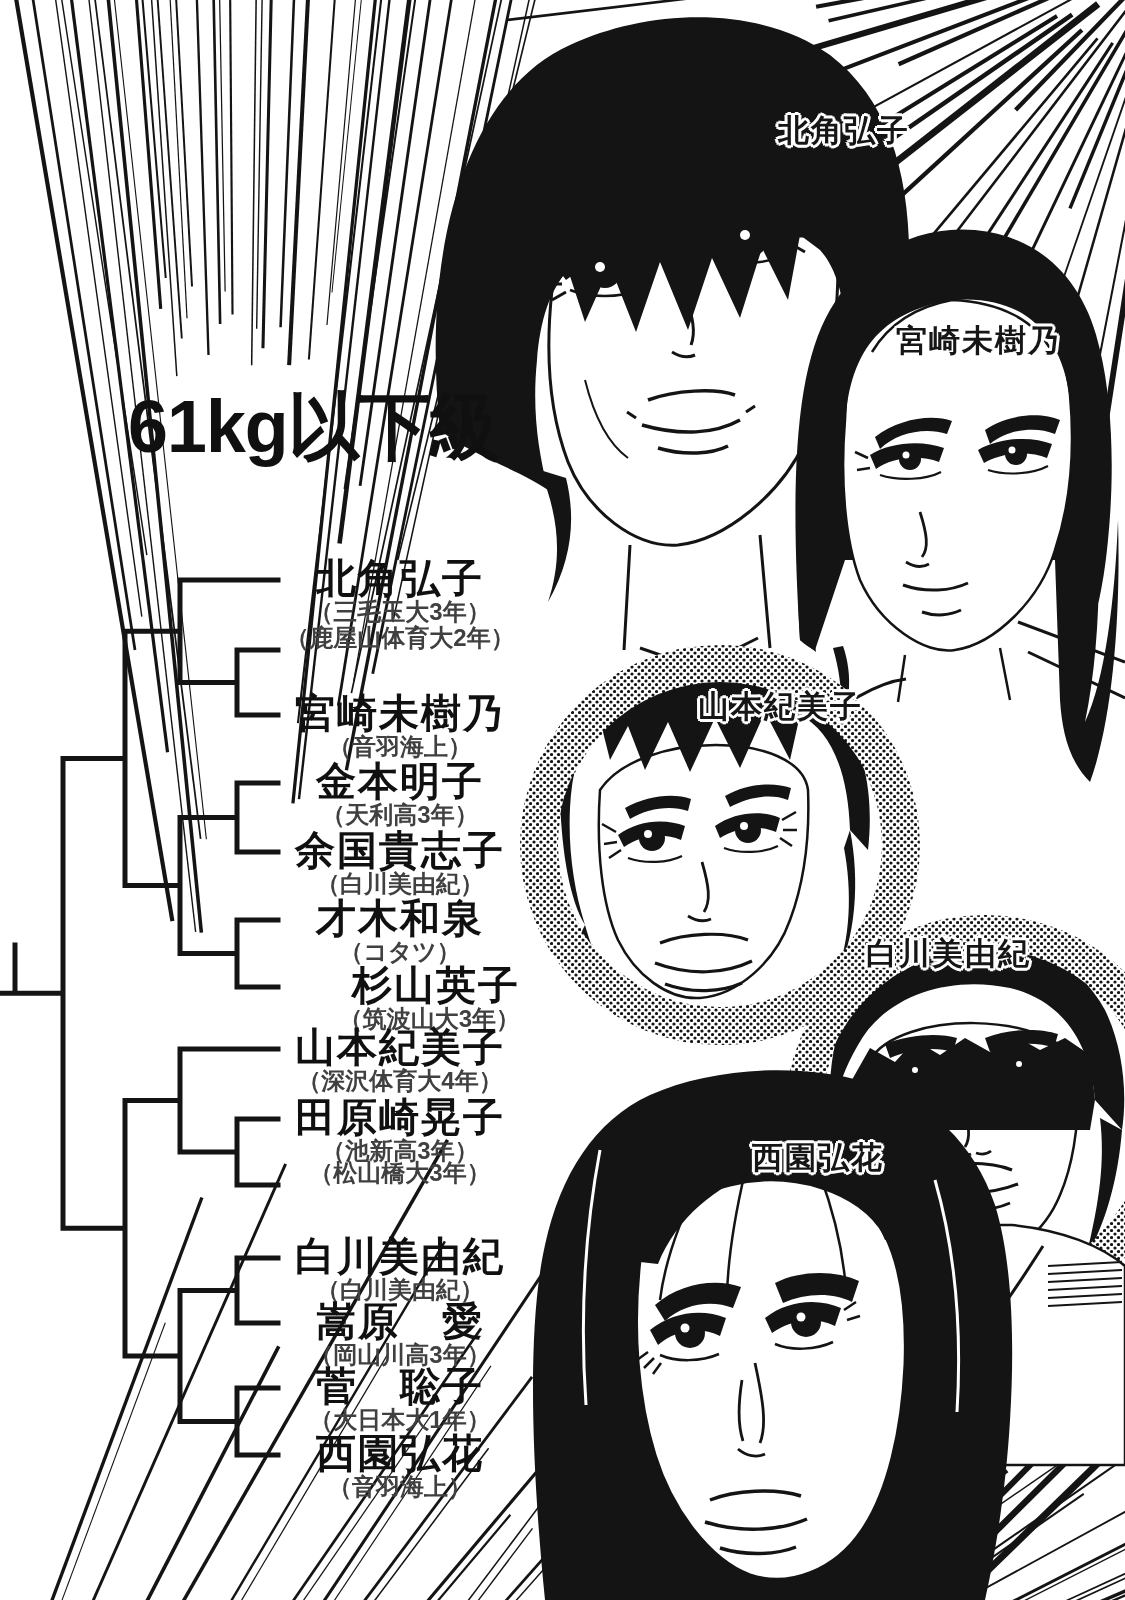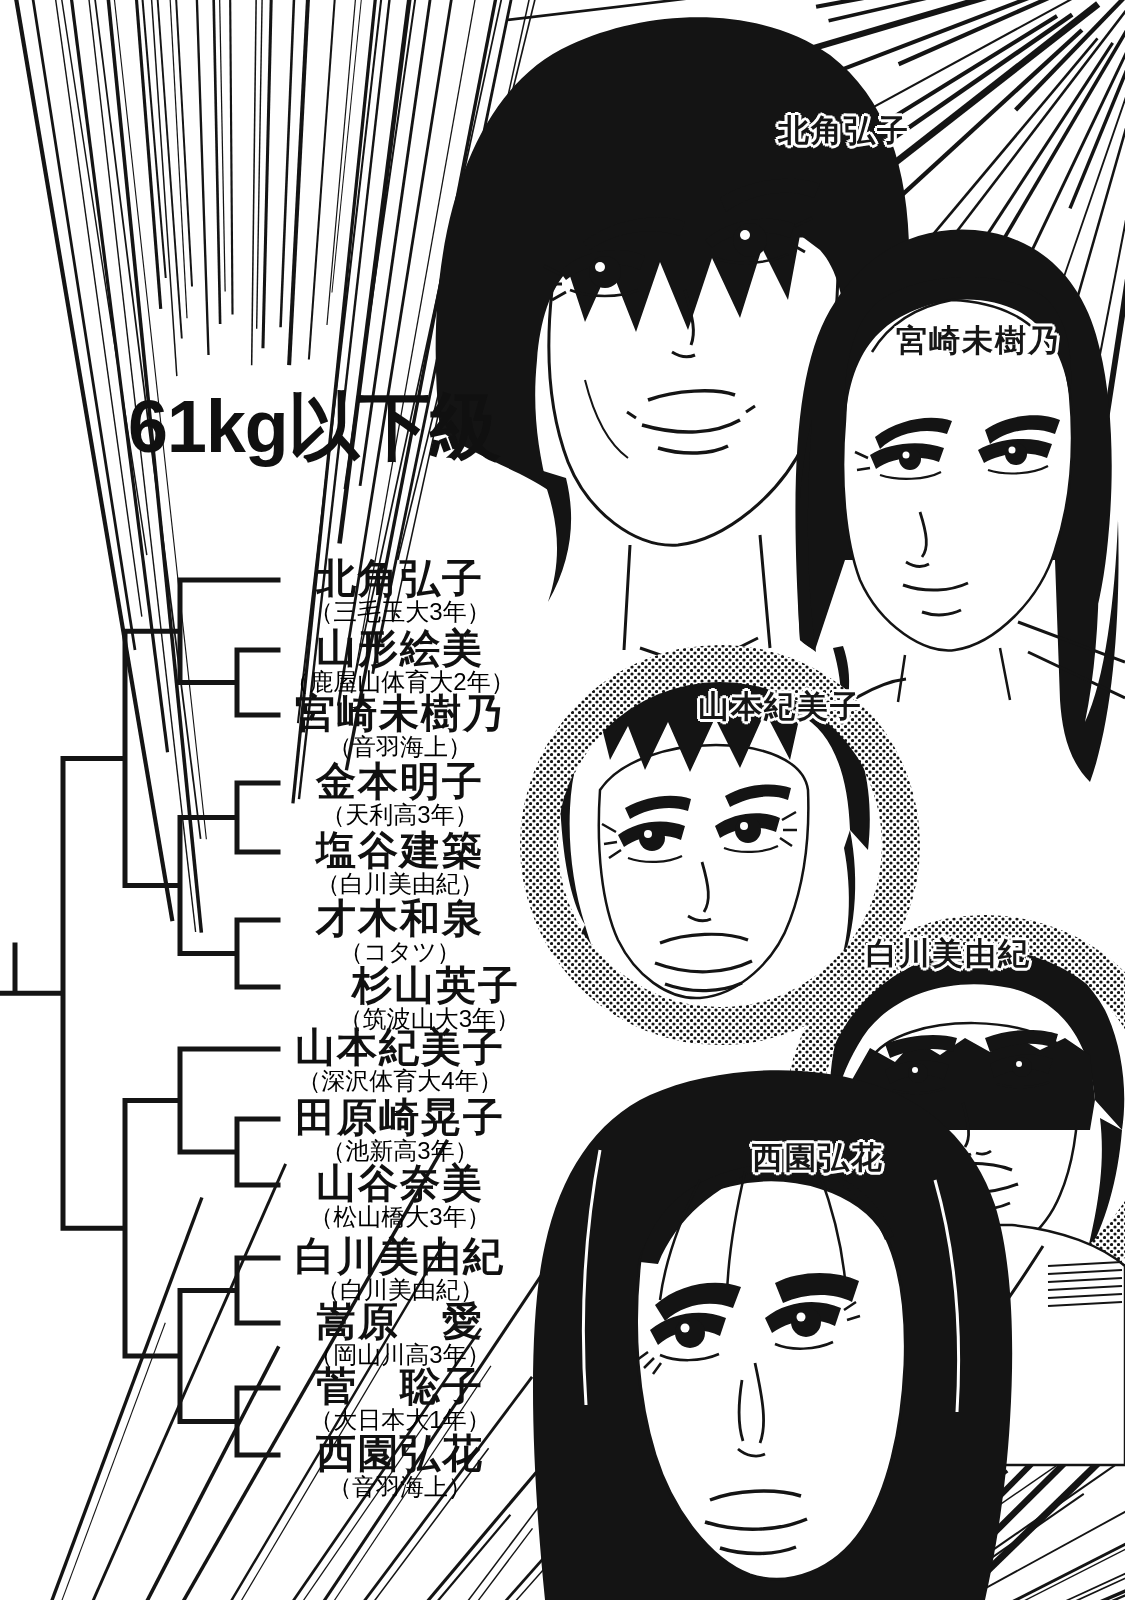--- a/index.html
+++ b/index.html
@@ -6,21 +6,21 @@
   .page{position:relative;width:1125px;height:1600px;margin:0 auto;background:#fff;overflow:hidden;
         font-family:"Liberation Sans","DejaVu Sans",sans-serif;color:#111;}
   #art{position:absolute;left:0;top:0;width:1125px;height:1600px;}
   .title{position:absolute;left:128px;top:378px;font-size:74px;font-weight:900;letter-spacing:-1px;
          color:#101010;white-space:nowrap;transform:scaleX(.97);transform-origin:left;}
   .plabel{position:absolute;font-size:31px;font-weight:bold;letter-spacing:2px;color:#161616;white-space:nowrap;
           text-shadow:-2px -2px 0 #fff,2px -2px 0 #fff,-2px 2px 0 #fff,2px 2px 0 #fff,
                       -3px 0 0 #fff,3px 0 0 #fff,0 -3px 0 #fff,0 3px 0 #fff;}
   .entry{position:absolute;left:280px;width:240px;text-align:center;}
   .bname{font-size:40px;font-weight:bold;line-height:44px;letter-spacing:2px;color:#101010;white-space:nowrap;}
-  .baff{font-size:24px;font-weight:normal;line-height:28px;margin-top:-2px;color:#000000;white-space:nowrap;}
+  .baff{font-size:24px;font-weight:bold;line-height:28px;margin-top:-2px;color:#404040;white-space:nowrap;}
 </style>
 </head>
 <body>
 
 <div class="page">
 
   <svg id="art" viewBox="0 0 1125 1600" xmlns="http://www.w3.org/2000/svg">
     <defs>
       <pattern id="dots" patternUnits="userSpaceOnUse" width="7" height="7">
         <rect width="7" height="7" fill="#ffffff"></rect>
@@ -303,53 +303,51 @@
   </svg>
 
   <div class="title">61kg以下級</div>
 
   <div id="bracket-entries">
       <div class="entry" style="top: 556px;">
         <div class="bname">北角弘子</div>
         <div class="baff">（三毛玉大3年）</div>
       </div>
       <div class="entry" style="top: 626px;">
-        <div class="bname">山形絵美</div>
         <div class="baff">（鹿屋山体育大2年）</div>
       </div>
       <div class="entry" style="top: 691px;">
         <div class="bname">宮崎未樹乃</div>
         <div class="baff">（音羽海上）</div>
       </div>
       <div class="entry" style="top: 759px;">
         <div class="bname">金本明子</div>
         <div class="baff">（天利高3年）</div>
       </div>
       <div class="entry" style="top: 828px;">
-        <div class="bname">塩谷建築</div>
+        <div class="bname">余国貴志子</div>
         <div class="baff">（白川美由紀）</div>
       </div>
       <div class="entry" style="top: 896px;">
         <div class="bname">才木和泉</div>
         <div class="baff">（コタツ）</div>
       </div>
       <div class="entry" style="top: 963px; text-align: right;">
         <div class="bname">杉山英子</div>
         <div class="baff">（筑波山大3年）</div>
       </div>
       <div class="entry" style="top: 1025px;">
         <div class="bname">山本紀美子</div>
         <div class="baff">（深沢体育大4年）</div>
       </div>
       <div class="entry" style="top: 1095px;">
         <div class="bname">田原崎晃子</div>
         <div class="baff">（池新高3年）</div>
       </div>
       <div class="entry" style="top: 1161px;">
-        <div class="bname">山谷奈美</div>
         <div class="baff">（松山橋大3年）</div>
       </div>
       <div class="entry" style="top: 1234px;">
         <div class="bname">白川美由紀</div>
         <div class="baff">（白川美由紀）</div>
       </div>
       <div class="entry" style="top: 1299px;">
         <div class="bname">嵩原　愛</div>
         <div class="baff">（岡山川高3年）</div>
       </div>

